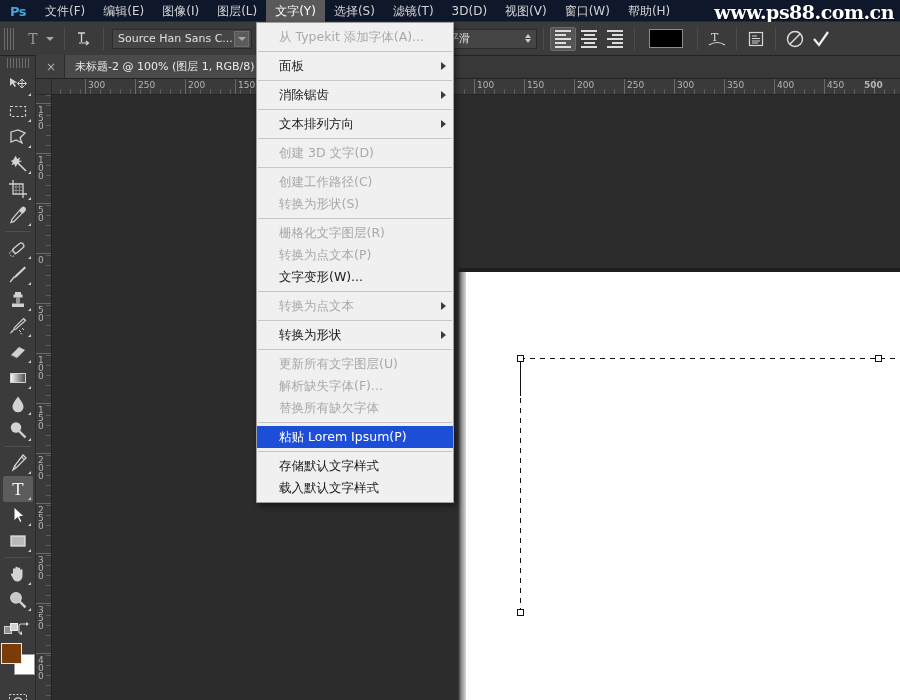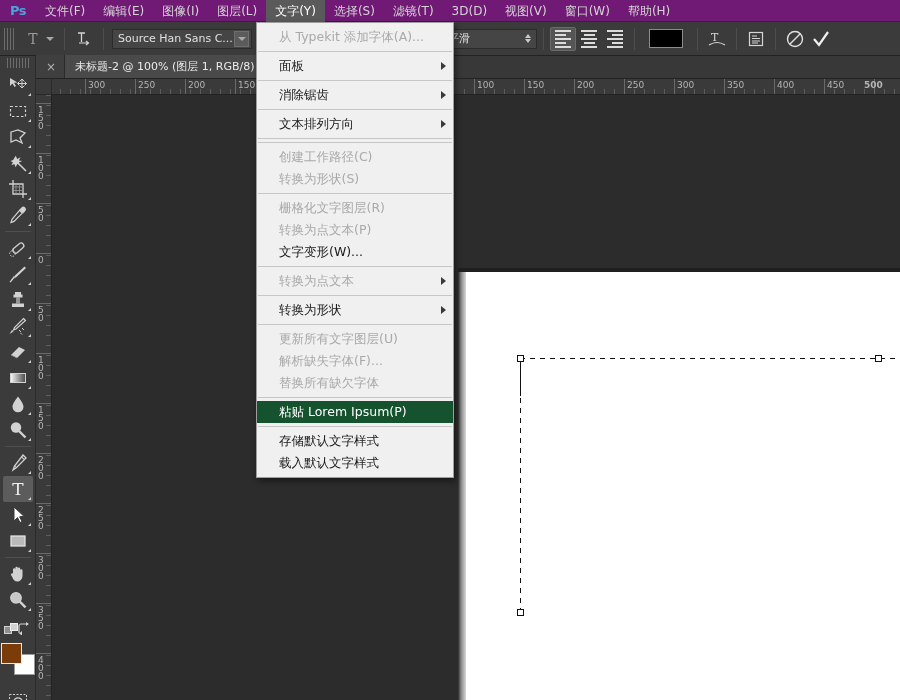--- a/index.html
+++ b/index.html
@@ -8,22 +8,22 @@
     overflow: hidden;
     background: #2e2e2e;
     font-family: "DejaVu Sans", "Liberation Sans", sans-serif;
     -webkit-font-smoothing: antialiased;
   }
   #app { position: relative; width: 900px; height: 700px; }
 
   
   .menubar {
     position: absolute; left: 0; top: 0; width: 900px; height: 22px;
-    background: #701a75;
-    display: flex; align-items: center;
+    background: #0f172a;
+    display: flex; align-items: flex-start;
     border-bottom: 1px solid #2a2a2a;
   }
   .ps-logo {
     width: 36px; height: 22px;
     display: flex; align-items: center; justify-content: center;
     color: #4aa3d8; font-weight: bold; font-size: 13px;
     letter-spacing: -0.5px;
     font-family: "DejaVu Sans", sans-serif;
   }
   .menu-item {
@@ -229,21 +229,21 @@
     z-index: 50;
   }
   .dd-item {
     position: relative; height: 22px; line-height: 22px;
     padding-left: 22px; padding-right: 18px;
     font-size: 12.5px; color: #1a1a1a;
     white-space: nowrap;
     font-family: "DejaVu Sans", "Liberation Sans", sans-serif;
   }
   .dd-item.disabled { color: #a9a9a9; }
-  .dd-item.highlight { background: #14532d; color: #ffffff; }
+  .dd-item.highlight { background: #1d4ed8; color: #ffffff; }
   .dd-sep { height: 1px; background: #c6c6c6; margin: 3px 1px; }
   .dd-arrow {
     position: absolute; right: 7px; top: 50%; margin-top: -4px;
     width: 0; height: 0;
     border-top: 4px solid transparent; border-bottom: 4px solid transparent;
     border-left: 5px solid #3a3a3a;
   }
   .dd-item.disabled .dd-arrow { border-left-color: #3a3a3a; }
 
   svg { display: block; }
@@ -259,20 +259,21 @@
     <div class="menu-item">编辑(E)</div>
     <div class="menu-item">图像(I)</div>
     <div class="menu-item">图层(L)</div>
     <div class="menu-item active">文字(Y)</div>
     <div class="menu-item">选择(S)</div>
     <div class="menu-item">滤镜(T)</div>
     <div class="menu-item">3D(D)</div>
     <div class="menu-item">视图(V)</div>
     <div class="menu-item">窗口(W)</div>
     <div class="menu-item">帮助(H)</div>
+    <div class="watermark">www.ps88.com.cn</div>
   </div>
 
   <div class="optionsbar">
     <div class="grip"></div>
 
     <div class="tool-preset">
       <div class="ticon">T</div>
       <div class="caret-down"></div>
     </div>
 
@@ -805,20 +806,21 @@
 
   <div class="dropdown" id="dropdown">
       <div class="dd-item disabled"><span>从 Typekit 添加字体(A)...</span></div>
       <div class="dd-sep"></div>
       <div class="dd-item"><span>面板</span><span class="dd-arrow"></span></div>
       <div class="dd-sep"></div>
       <div class="dd-item"><span>消除锯齿</span><span class="dd-arrow"></span></div>
       <div class="dd-sep"></div>
       <div class="dd-item"><span>文本排列方向</span><span class="dd-arrow"></span></div>
       <div class="dd-sep"></div>
+      <div class="dd-item disabled"><span>创建 3D 文字(D)</span></div>
       <div class="dd-sep"></div>
       <div class="dd-item disabled"><span>创建工作路径(C)</span></div>
       <div class="dd-item disabled"><span>转换为形状(S)</span></div>
       <div class="dd-sep"></div>
       <div class="dd-item disabled"><span>栅格化文字图层(R)</span></div>
       <div class="dd-item disabled"><span>转换为点文本(P)</span></div>
       <div class="dd-item"><span>文字变形(W)...</span></div>
       <div class="dd-sep"></div>
       <div class="dd-item disabled"><span>转换为点文本</span><span class="dd-arrow"></span></div>
       <div class="dd-sep"></div>

